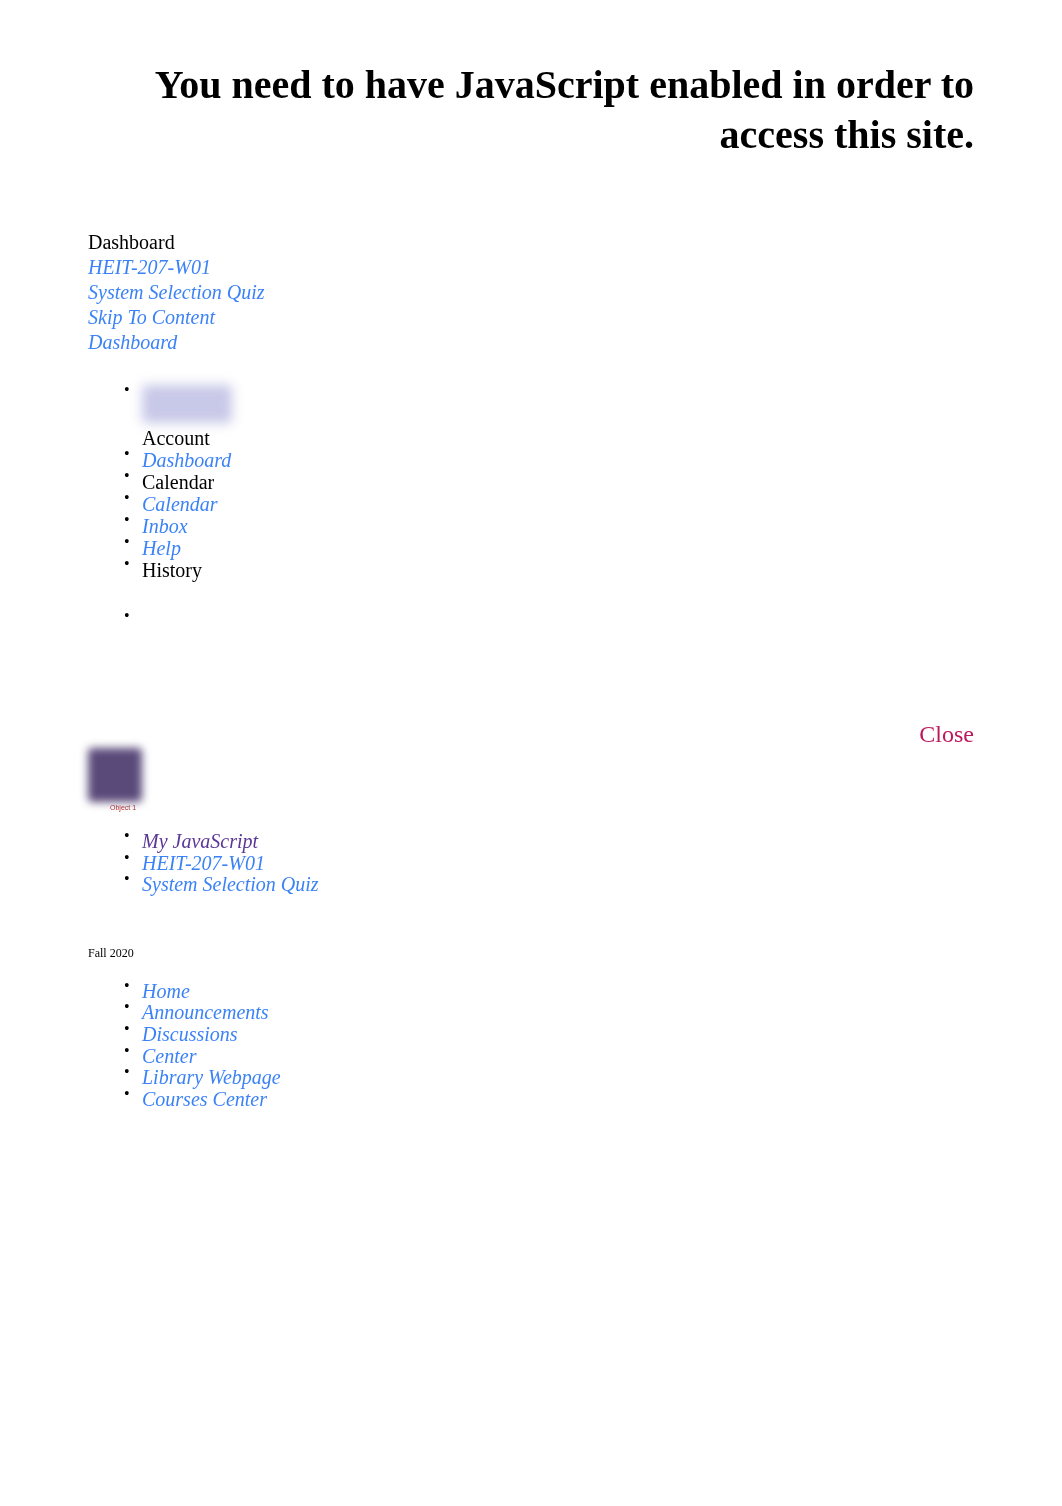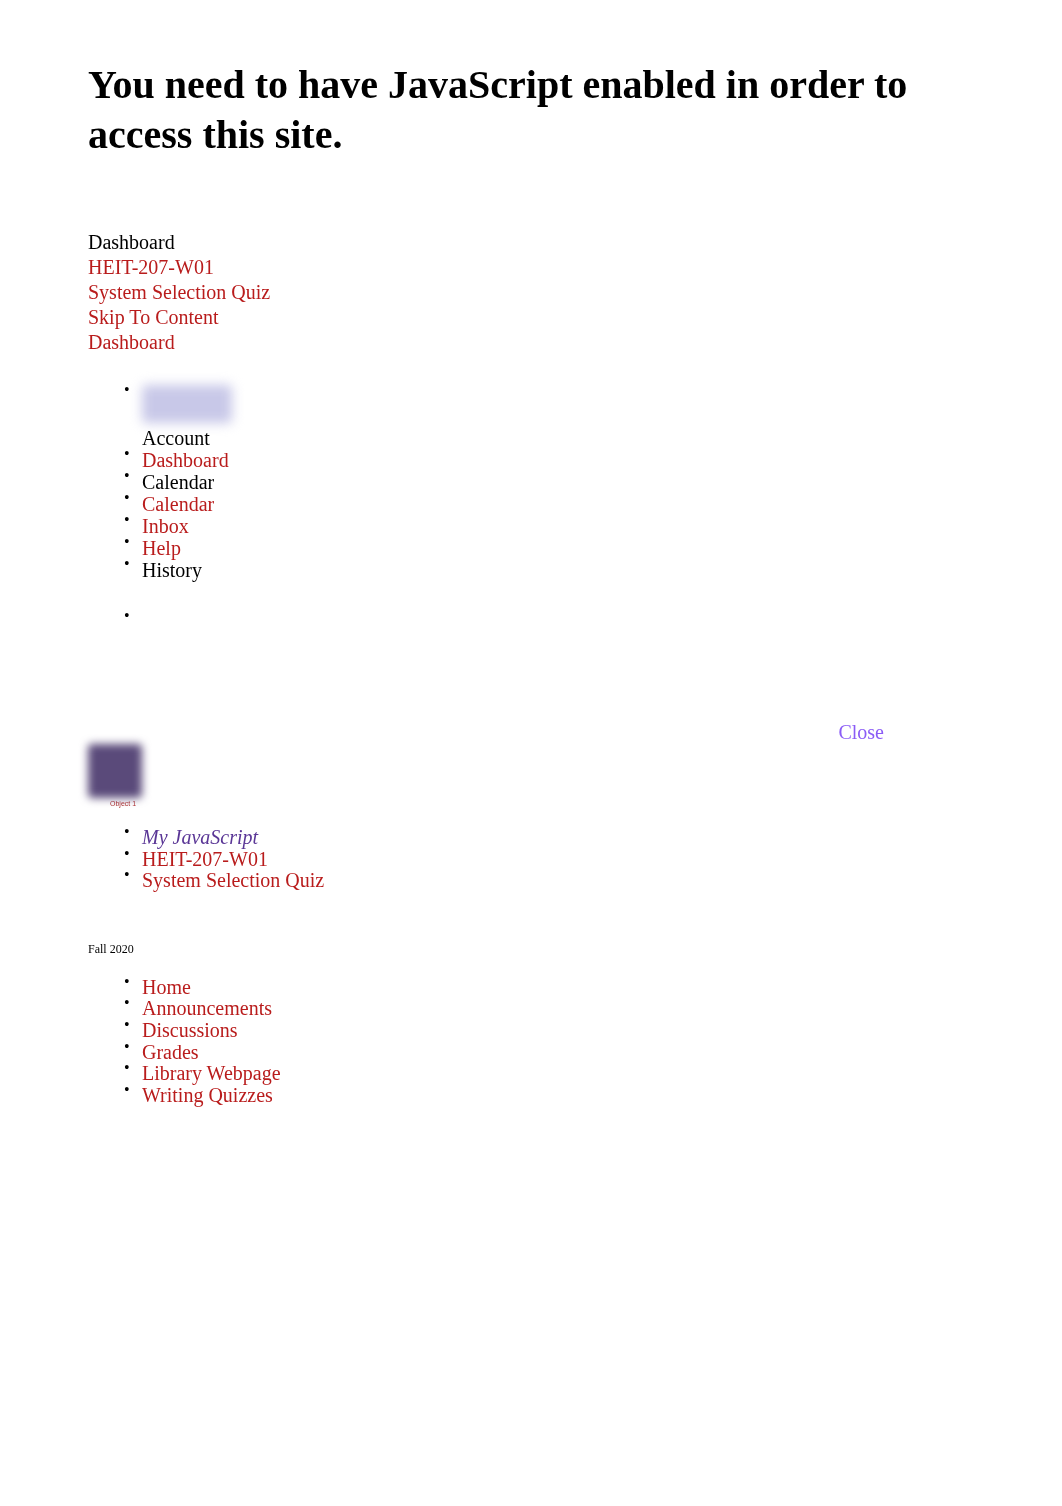--- a/index.html
+++ b/index.html
@@ -10,30 +10,32 @@
       width: 1062px;
     }
     .container {
       padding: 40px 88px 40px 88px;
     }
     h1 {
       font-size: 40px;
       font-weight: bold;
       margin: 20px 0 40px 0;
       line-height: 1.25;
+      text-align: right;
     }
     .text-line {
       font-size: 20px;
       line-height: 1.25;
       color: #000;
     }
     .link {
-      color: #b91c1c;
+      color: #3b82f6;
       text-decoration: none;
       cursor: pointer;
+      font-style: italic;
     }
     .link-purple {
       color: #5a3696;
       text-decoration: none;
       cursor: pointer;
     }
     ul {
       margin: 20px 0 0 0;
       padding-left: 54px;
       list-style: none;
@@ -58,23 +60,22 @@
     .blurred-box {
       width: 90px;
       height: 38px;
       background: #c8c8e8;
       filter: blur(6px);
       border-radius: 4px;
       display: inline-block;
     }
     .close-link {
       float: right;
-      color: #8b5cf6;
-      font-size: 20px;
-      margin-right: 90px;
+      color: #be185d;
+      font-size: 24px;
       cursor: pointer;
     }
     .avatar-block {
       width: 54px;
       height: 54px;
       background: #5a4a7a;
       filter: blur(4px);
       border-radius: 4px;
       margin-left: 0;
     }
@@ -148,17 +149,17 @@
     <li><a class="link">HEIT-207-W01</a></li>
     <li><a class="link">System Selection Quiz</a></li>
   </ul>
 
   <div class="term-label">Fall 2020</div>
 
   <ul class="course-nav">
     <li><a class="link">Home</a></li>
     <li><a class="link">Announcements</a></li>
     <li><a class="link">Discussions</a></li>
-    <li><a class="link">Grades</a></li>
+    <li><a class="link">Center</a></li>
     <li><a class="link">Library Webpage</a></li>
-    <li><a class="link">Writing Quizzes</a></li>
+    <li><a class="link">Courses Center</a></li>
   </ul>
 </div>
 
 </body></html>

